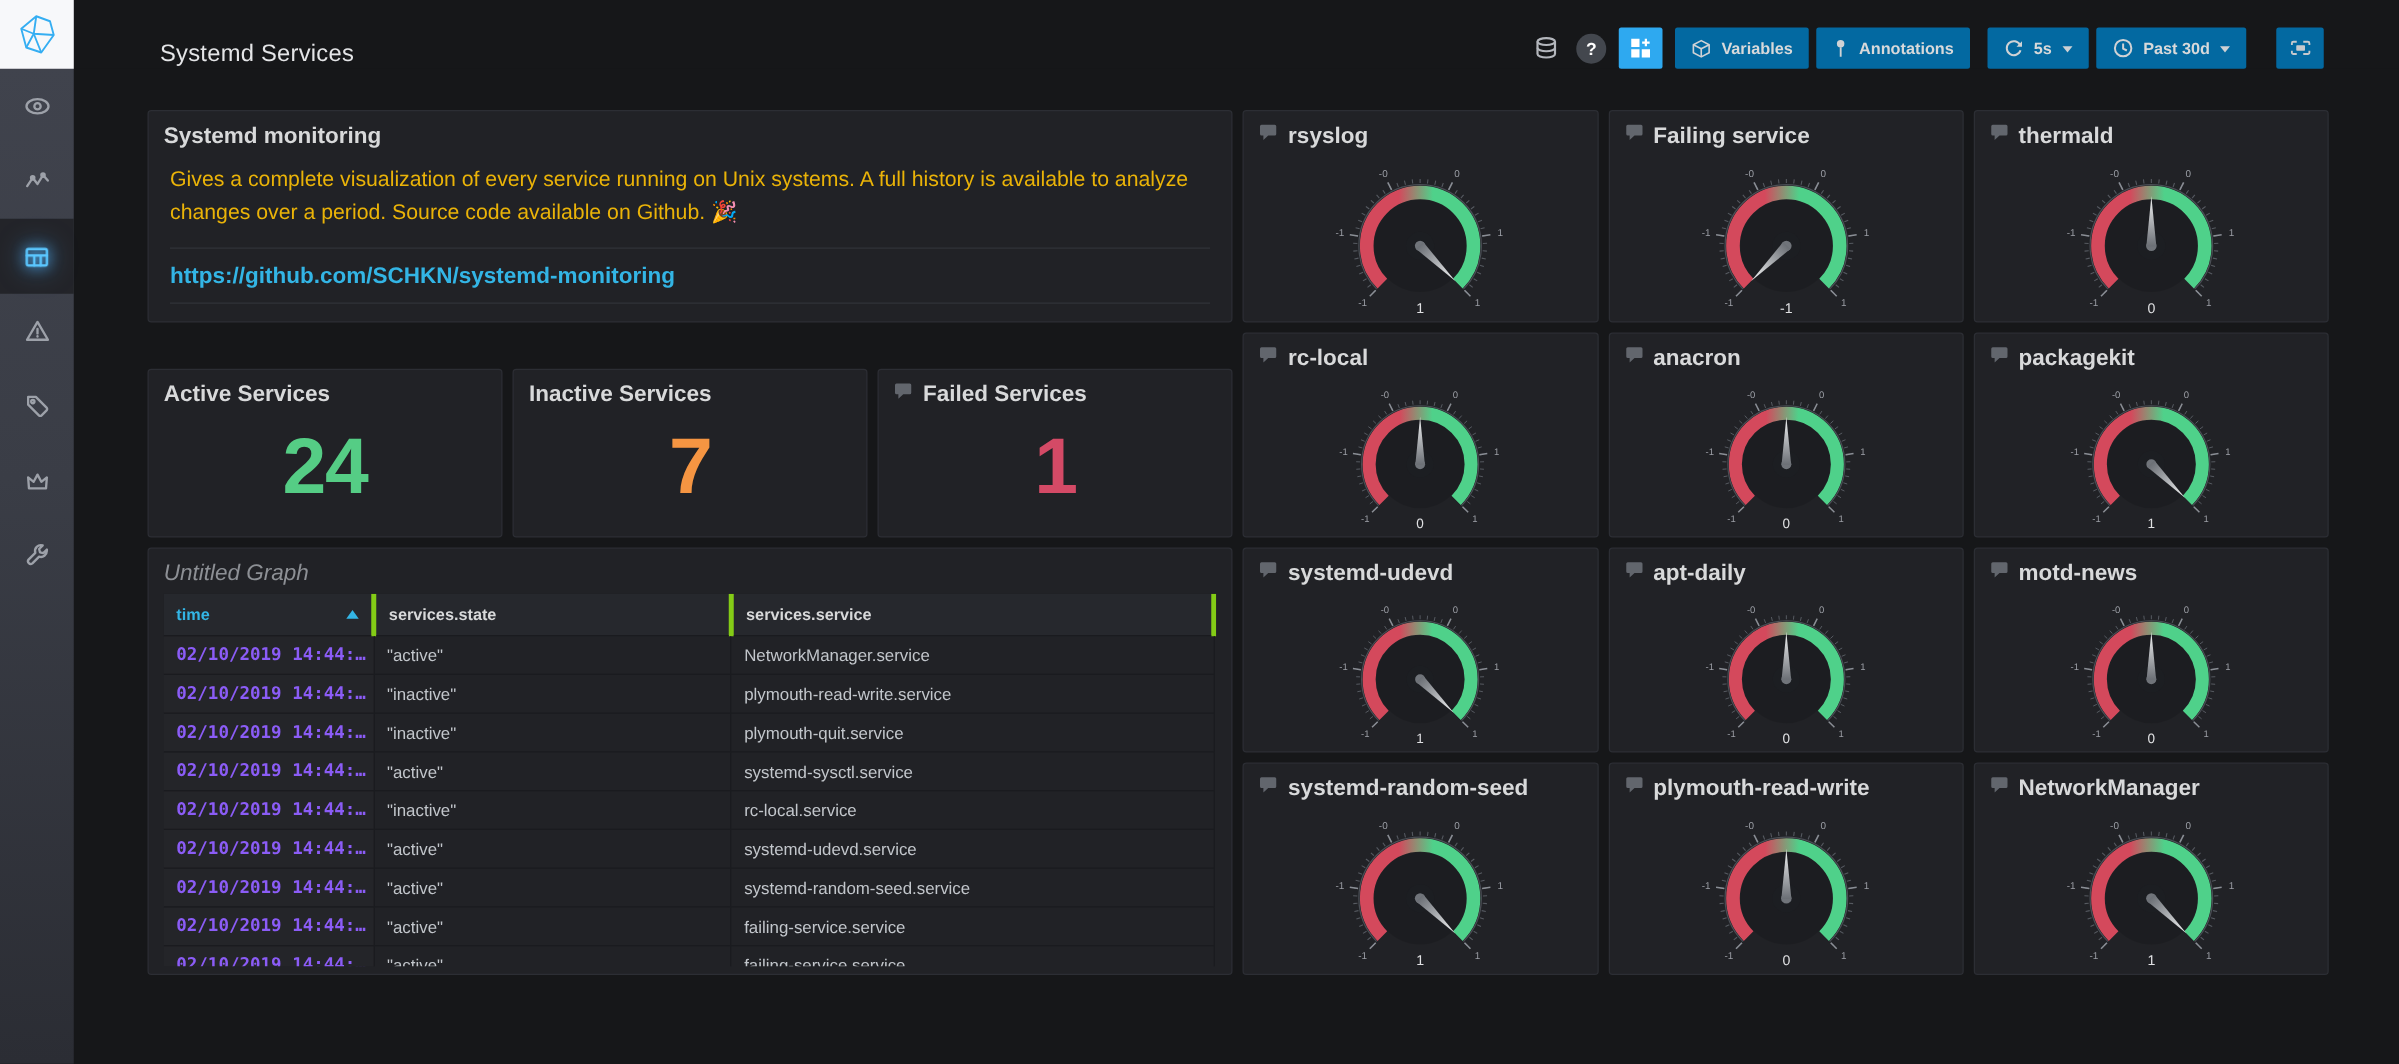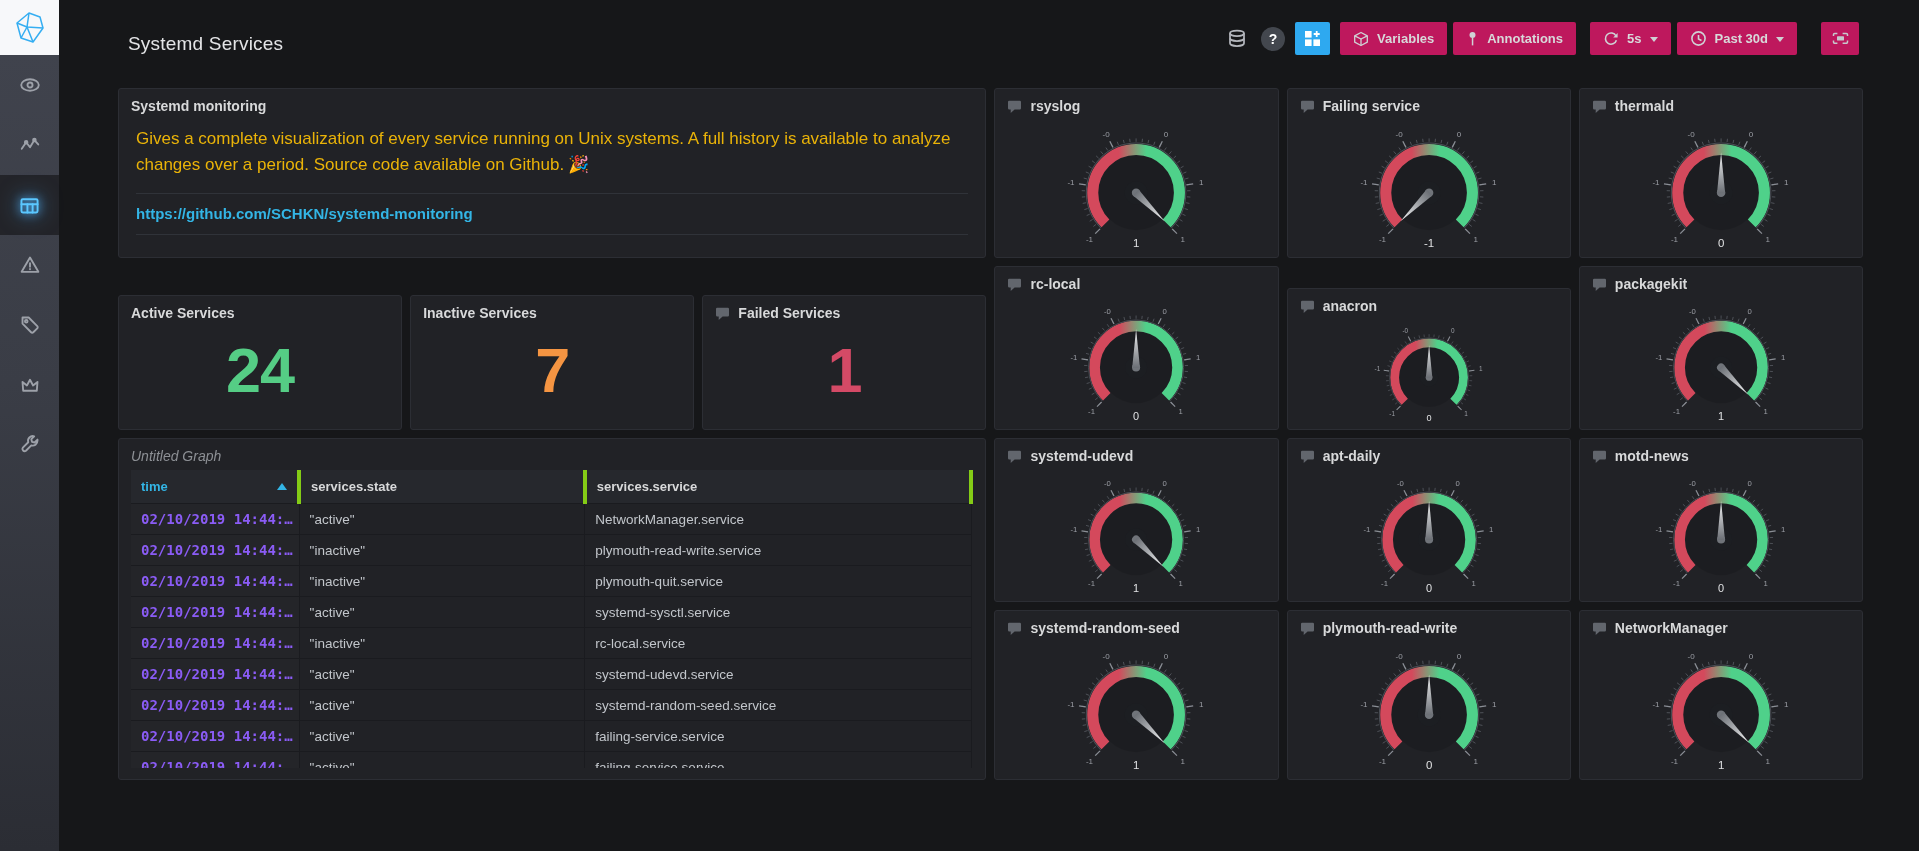--- a/index.html
+++ b/index.html
@@ -27,49 +27,49 @@
   
   .topnav {
     margin-left:59px; height:55px; background:#161719;
     display:flex; align-items:flex-end; padding:0 60px 0 69px;
   }
   .dash-title { font-size:19px; font-weight:500; color:#e4e5e7; letter-spacing:.2px; }
   .toolbar { margin-left:auto; display:flex; align-items:center; gap:6px; }
   .tb-plain { background:transparent; border:none; cursor:pointer; display:flex; align-items:center; padding:4px; }
   .help-circle { width:24px; height:24px; border-radius:50%; background:#43474e; color:#fff; font-weight:bold; font-size:14px; display:flex; align-items:center; justify-content:center; font-family:"Liberation Sans",sans-serif; }
   .tb-btn {
-    background:#be185d; border:none; border-radius:2px; height:33px; padding:0 13px;
+    background:#0369a1; border:none; border-radius:2px; height:33px; padding:0 13px;
     color:#d8d9da; font-family:"Liberation Sans",sans-serif; font-size:13px; font-weight:bold;
     display:flex; align-items:center; gap:8px; cursor:pointer;
   }
   .tb-btn.square { padding:0 10px; }
   .tb-btn.addpanel { background:#2ea9f0; padding:0 8px; margin-right:4px; }
   .caret { width:0; height:0; border:4px solid transparent; border-top:5px solid #cfd1d4; margin-top:5px; }
   .kiosk-btn { margin-left:18px; }
   
   .dash {
     margin-left:59px; padding:33px 56px 0 59px;
     display:grid; grid-template-columns:repeat(6,1fr);
     grid-template-rows:170px 164px 164px 170px; gap:8px;
   }
   .panel {
     background:#212226; border:1px solid #2c2e34; border-radius:3px;
     overflow:hidden; position:relative;
   }
   .panel-head {
-    display:flex; align-items:center; gap:8px; padding:9px 12px 4px 12px;
-    font-size:14px; font-weight:bold; color:#d8d9da; cursor:pointer;
+    display:flex; align-items:flex-start; gap:8px; padding:9px 12px 4px 12px;
+    font-size:18px; font-weight:bold; color:#d8d9da; cursor:pointer;
   }
   .panel-head .bubble { display:flex; }
   .untitled { font-style:italic; font-weight:normal; color:#8d9095; }
   
   .text-panel { grid-column:1 / span 3; grid-row:1; }
   .text-body { padding:8px 17px 0 17px; font-size:17px; line-height:1.55; color:#eab308; }
   .text-link-row { margin:14px 17px 0 17px; border-top:1px solid #303339; border-bottom:1px solid #303339; padding:11px 0; }
-  .text-link { color:#33b5e5; font-size:15px; font-weight:bold; text-decoration:none; }
+  .text-link { color:#33b5e5; font-size:18px; font-weight:bold; text-decoration:none; }
   
   .stat-panel { grid-row:2; display:flex; flex-direction:column;margin-top:29px; }
   .stat-0 { grid-column:1; } .stat-1 { grid-column:2; } .stat-2 { grid-column:3; }
   .stat-value {
     flex:1; display:flex; align-items:center; justify-content:center;
     font-size:63px; font-weight:600; padding-bottom:14px; letter-spacing:-1px;
   }
   
   .table-panel { grid-column:1 / span 3; grid-row:3 / span 2; padding:0; }
   .table-wrap { margin:2px 12px 0 12px; height:calc(100% - 42px); overflow:hidden; }
@@ -661,21 +661,21 @@
       <circle cx="110" cy="88" r="44" fill="rgba(0,0,0,0.13)"></circle>
       <circle cx="110" cy="88" r="13.5" fill="#1c1e22"></circle>
       <g class="needle" transform="rotate(0 110 88)">
         <circle cx="110" cy="88" r="5" fill="#70747a"></circle>
         <polygon points="105.2,88.5 110,40.5 114.8,88.5" fill="url(#needleGrad)"></polygon>
       </g>
       <text class="gval" x="110" y="152" text-anchor="middle">0</text>
     </svg>
   </section>
 
-  <section class="panel gauge-panel" style="grid-area: 2 / 5; margin-top: 22px;">
+  <section class="panel gauge-panel" style="grid-area: 2 / 5;">
     <div class="panel-head">
       <span class="bubble">
         <svg width="15" height="15" viewBox="0 0 15 15">
             <path d="M2.2 1.8 h10.6 a1.2 1.2 0 0 1 1.2 1.2 v6.2 a1.2 1.2 0 0 1 -1.2 1.2 H7.6 L3.7 13.9 V10.4 H2.2 A1.2 1.2 0 0 1 1 9.2 V3 A1.2 1.2 0 0 1 2.2 1.8 Z" fill="#62666d"></path>
           </svg>
       </span>
       <span class="gtitle">anacron</span>
     </div>
     <svg class="gauge" viewBox="0 0 220 160" preserveAspectRatio="xMidYMid meet">
       <path d="M 73.94 124.06 A 51 51 0 1 1 146.06 124.06" stroke="url(#gaugeGrad)" stroke-width="13" fill="none"></path>

